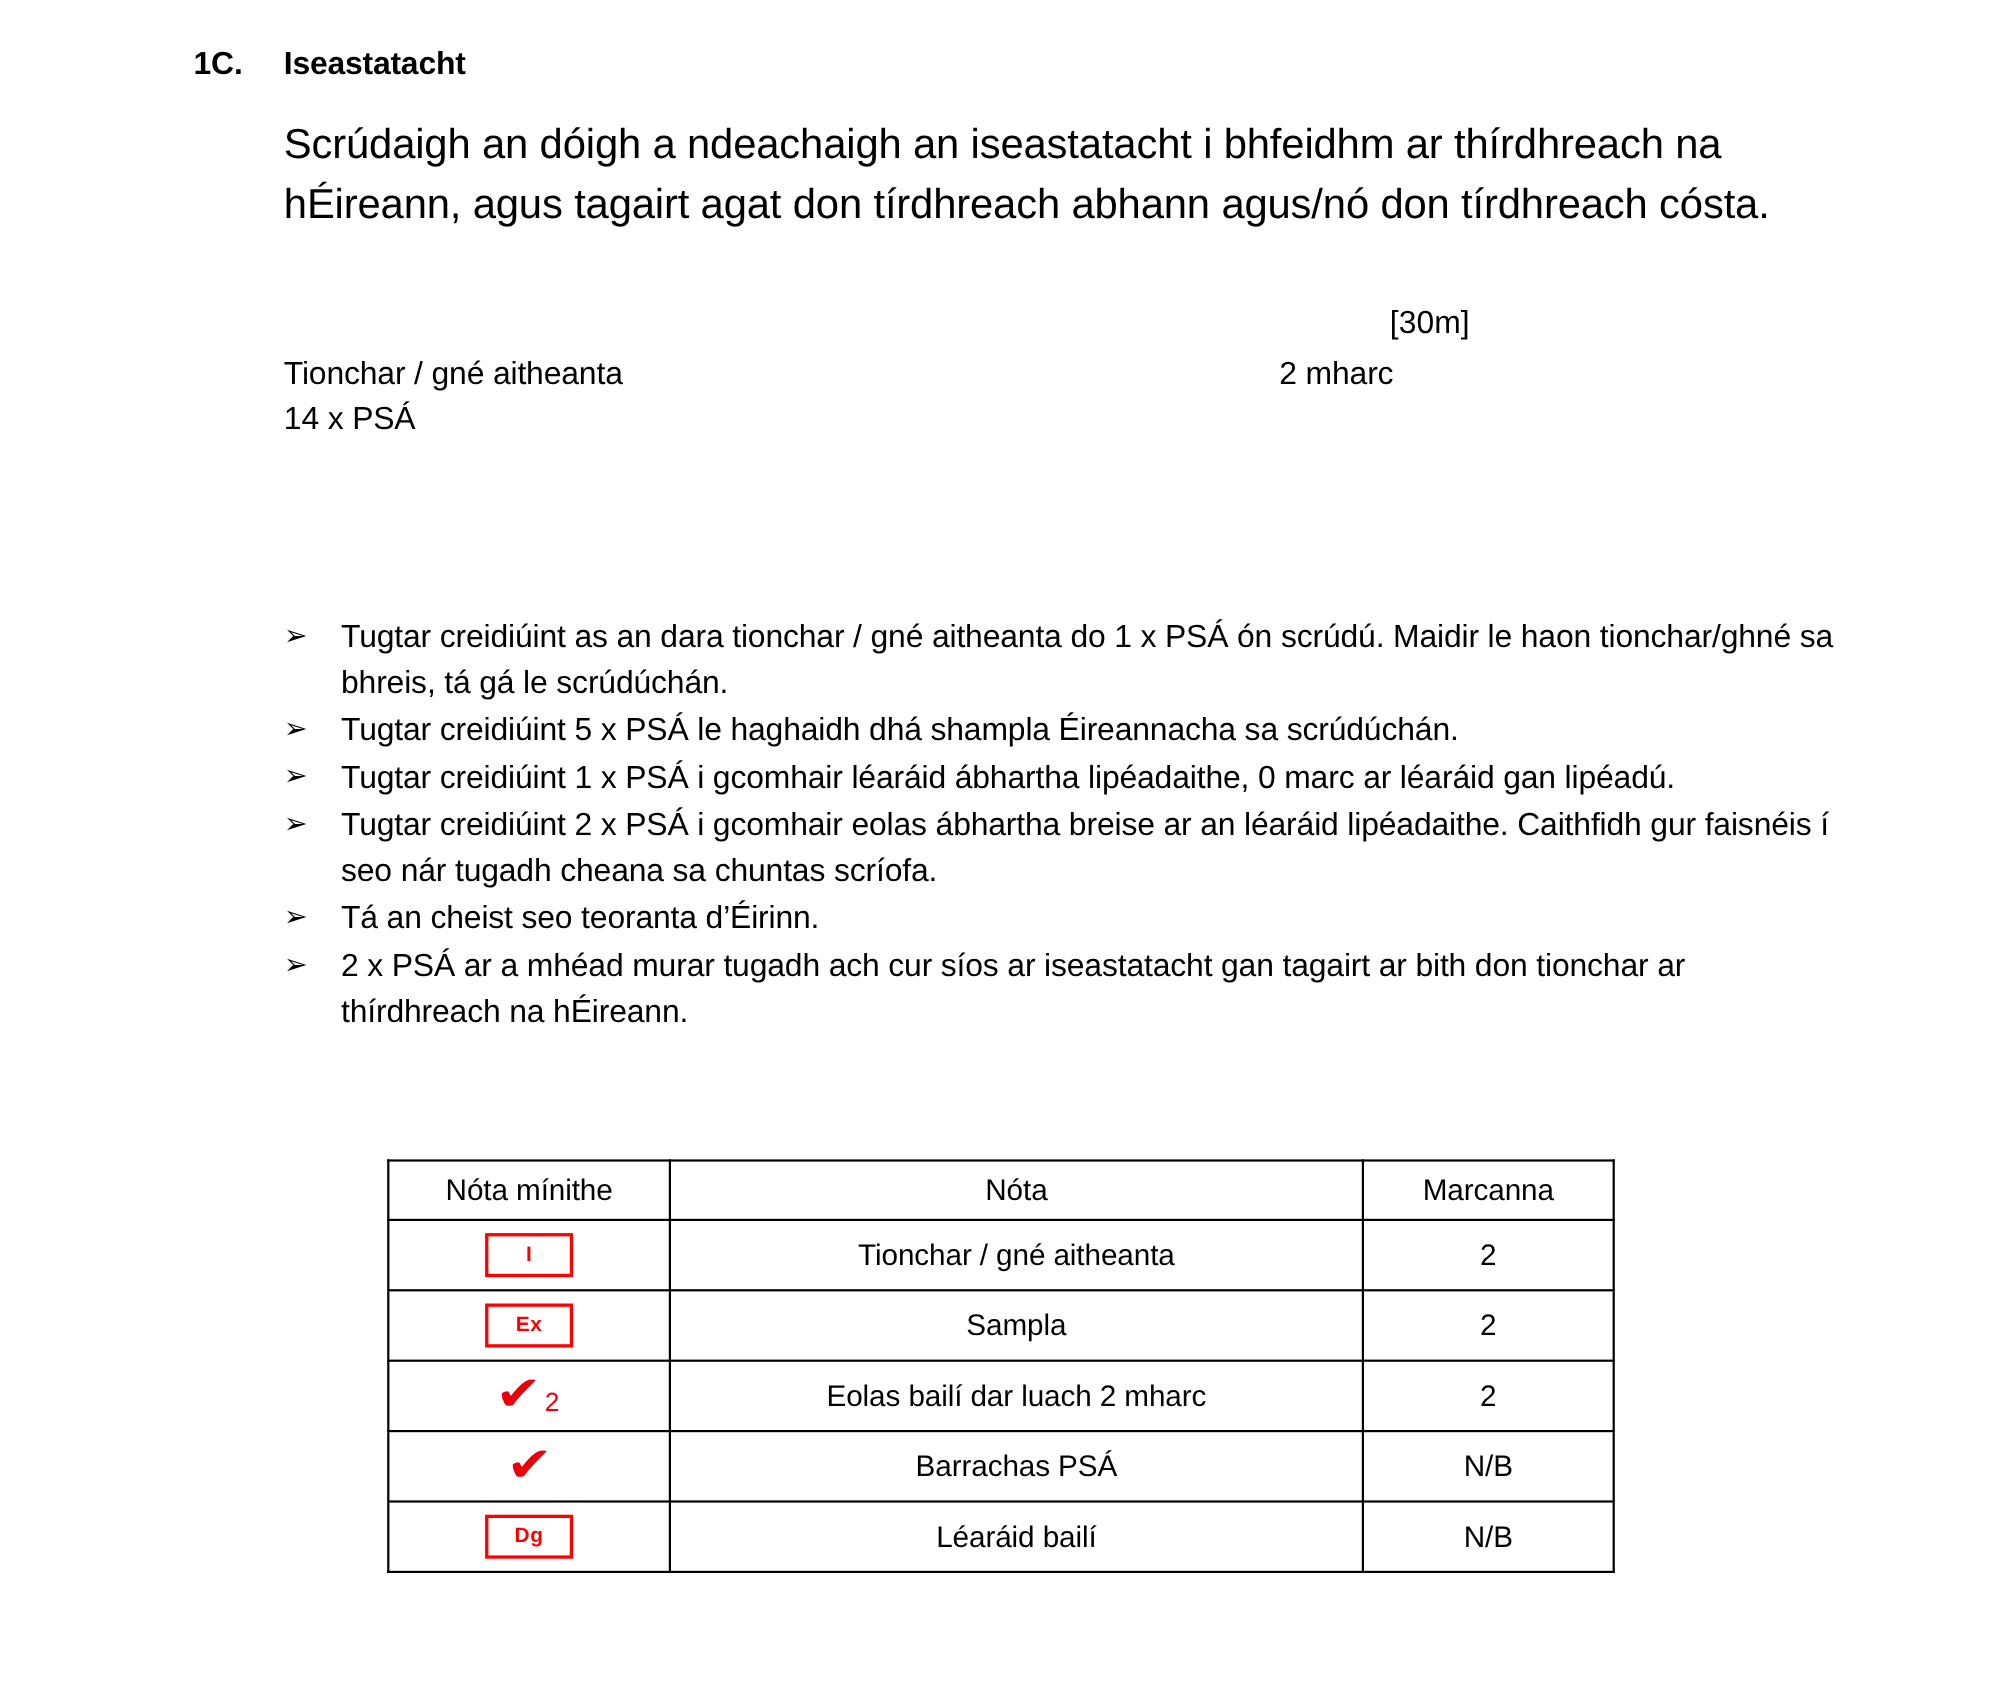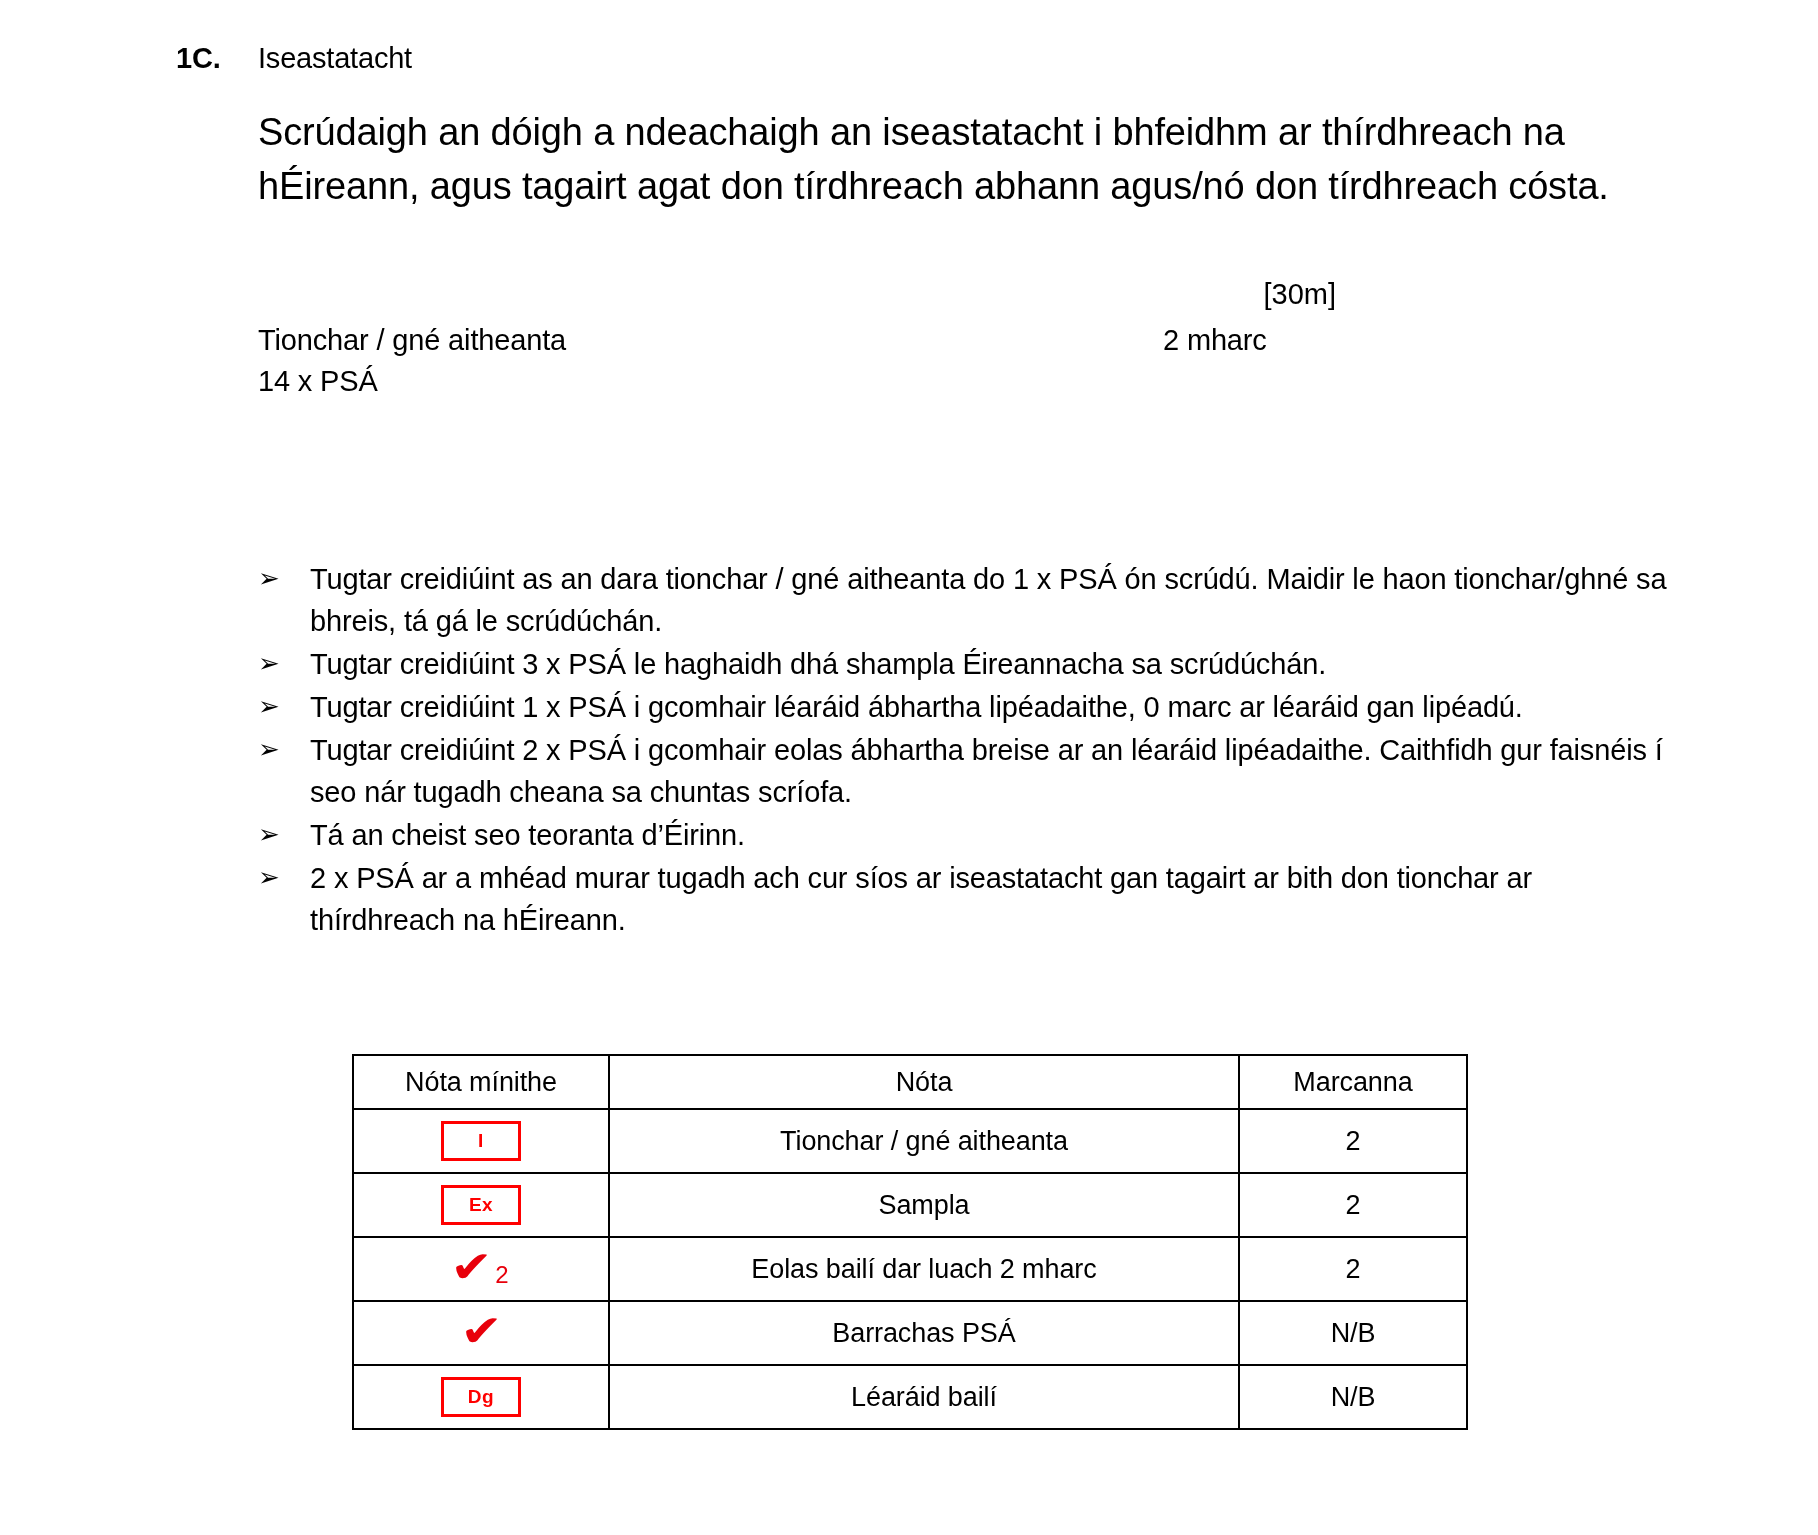--- a/index.html
+++ b/index.html
@@ -31,21 +31,21 @@
     display: flex;
     align-items: baseline;
   }
   .heading-num {
     font-weight: bold;
     font-size: 29px;
     width: 82px;
     letter-spacing: -0.2px;
   }
   .heading-title {
-    font-weight: normal;
+    font-weight: bold;
     font-size: 29px;
     letter-spacing: -0.2px;
   }
 
   
   .intro {
     position: absolute;
     left: 258px;
     top: 106px;
     width: 1420px;
@@ -199,21 +199,21 @@
     </div>
   </div>
 
   <div class="bullets">
     <div class="bullet-item">
       <span class="bullet-marker">➢</span>
       <span class="bullet-text">Tugtar creidiúint as an dara tionchar / gné aitheanta do 1 x PSÁ ón scrúdú. Maidir le haon tionchar/ghné sa bhreis, tá gá le scrúdúchán.</span>
     </div>
     <div class="bullet-item">
       <span class="bullet-marker">➢</span>
-      <span class="bullet-text">Tugtar creidiúint 3 x PSÁ le haghaidh dhá shampla Éireannacha sa scrúdúchán.</span>
+      <span class="bullet-text">Tugtar creidiúint 5 x PSÁ le haghaidh dhá shampla Éireannacha sa scrúdúchán.</span>
     </div>
     <div class="bullet-item">
       <span class="bullet-marker">➢</span>
       <span class="bullet-text">Tugtar creidiúint 1 x PSÁ i gcomhair léaráid ábhartha lipéadaithe, 0 marc ar léaráid gan lipéadú.</span>
     </div>
     <div class="bullet-item">
       <span class="bullet-marker">➢</span>
       <span class="bullet-text">Tugtar creidiúint 2 x PSÁ i gcomhair eolas ábhartha breise ar an léaráid lipéadaithe. Caithfidh gur faisnéis í seo nár tugadh cheana sa chuntas scríofa.</span>
     </div>
     <div class="bullet-item">

